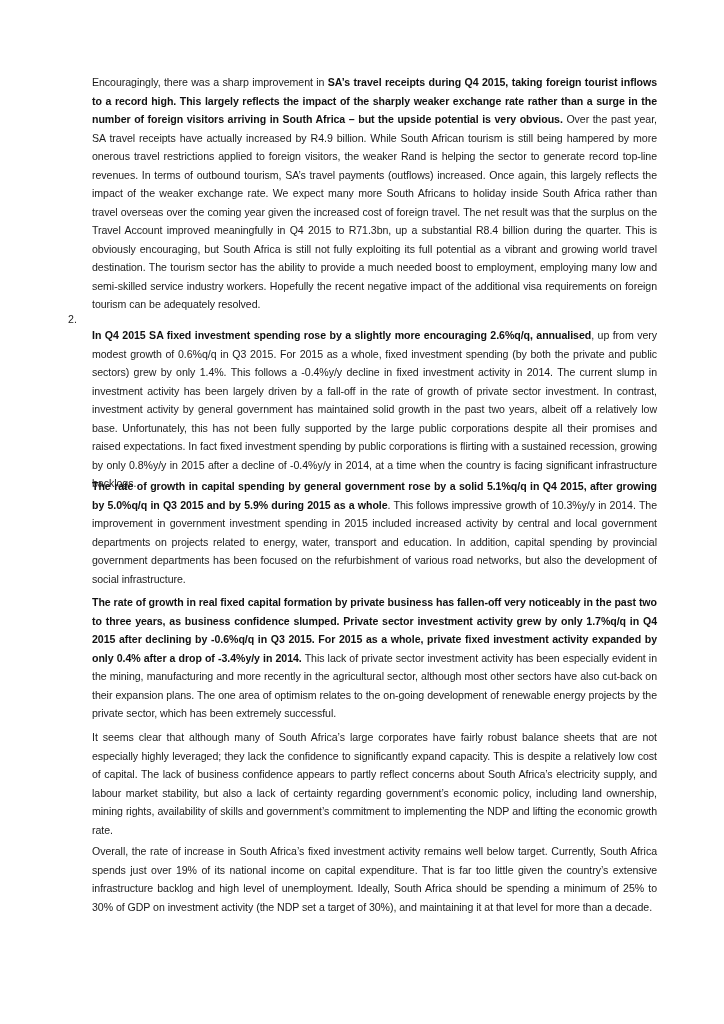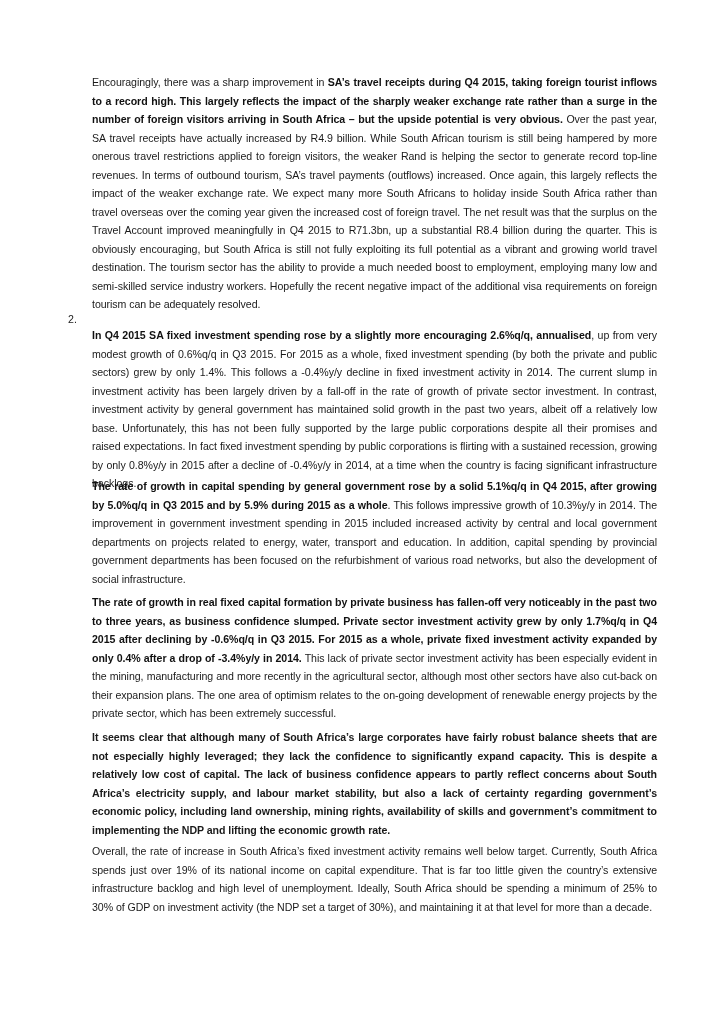--- a/index.html
+++ b/index.html
@@ -30,20 +30,20 @@
   </p>
 
   <p class="p text" style="top:461px;">
     <b>The rate of growth in capital spending by general government rose by a solid 5.1%q/q in Q4 2015, after growing by 5.0%q/q in Q3 2015 and by 5.9% during 2015 as a whole</b><span>. This follows impressive growth of 10.3%y/y in 2014. The improvement in government investment spending in 2015 included increased activity by central and local government departments on projects related to energy, water, transport and education. In addition, capital spending by provincial government departments has been focused on the refurbishment of various road networks, but also the development of social infrastructure.</span>
   </p>
 
   <p class="p text" style="top:577px;">
     <b>The rate of growth in real fixed capital formation by private business has fallen-off very noticeably in the past two to three years, as business confidence slumped. Private sector investment activity grew by only 1.7%q/q in Q4 2015 after declining by -0.6%q/q in Q3 2015. For 2015 as a whole, private fixed investment activity expanded by only 0.4% after a drop of -3.4%y/y in 2014.</b><span> This lack of private sector investment activity has been especially evident in the mining, manufacturing and more recently in the agricultural sector, although most other sectors have also cut-back on their expansion plans. The one area of optimism relates to the on-going development of renewable energy projects by the private sector, which has been extremely successful.</span>
   </p>
 
-  <p class="p text" style="top:712px;font-weight:bold;">
+  <p class="p text" style="top:712px;">
     <span>It seems clear that although many of South Africa’s large corporates have fairly robust balance sheets that are not especially highly leveraged; they lack the confidence to significantly expand capacity. This is despite a relatively low cost of capital. The lack of business confidence appears to partly reflect concerns about South Africa’s electricity supply, and labour market stability, but also a lack of certainty regarding government’s economic policy, including land ownership, mining rights, availability of skills and government’s commitment to implementing the NDP and lifting the economic growth rate.</span>
   </p>
 
   <p class="p text" style="top:826px;">
     <span>Overall, the rate of increase in South Africa’s fixed investment activity remains well below target. Currently, South Africa spends just over 19% of its national income on capital expenditure. That is far too little given the country’s extensive infrastructure backlog and high level of unemployment. Ideally, South Africa should be spending a minimum of 25% to 30% of GDP on investment activity (the NDP set a target of 30%), and maintaining it at that level for more than a decade.</span>
   </p>
 </div>
 
 </body></html>

